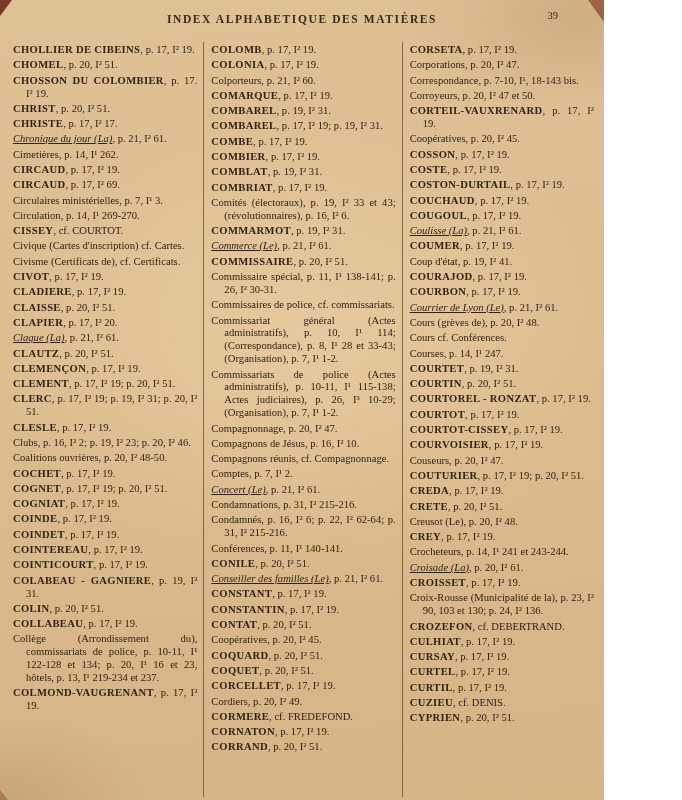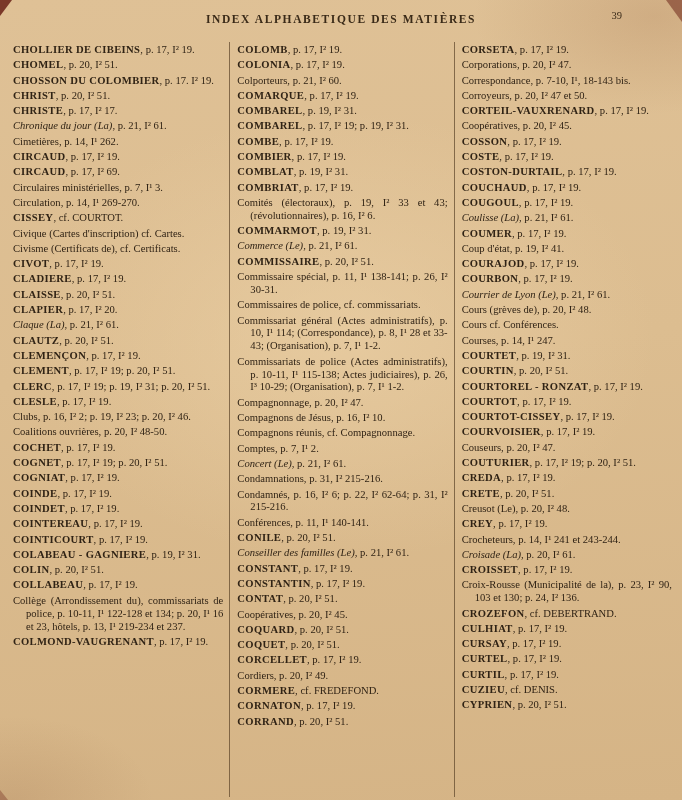--- a/index.html
+++ b/index.html
@@ -1,18 +1,18 @@
 <!DOCTYPE html>
 <html><head>
 <meta charset="utf-8">
 <style>
   html, body { margin: 0; padding: 0; }
   .page {
     position: relative;
-    width: 682px;
+    width: 604px;
     height: 800px;
     overflow: hidden;
     box-sizing: border-box;
     color: #30231573;
     color: #302315;
     font-family: "Liberation Serif", "DejaVu Serif", serif;
     background:
       radial-gradient(ellipse 420px 300px at 50% 42%, rgba(238,212,170,0.55), rgba(238,212,170,0) 75%),
       radial-gradient(ellipse 260px 140px at 96% 2%, rgba(140,85,50,0.18), rgba(140,85,50,0) 70%),
       radial-gradient(ellipse 200px 120px at 2% 100%, rgba(130,80,50,0.15), rgba(130,80,50,0) 70%),
@@ -26,21 +26,21 @@
   }
   .title {
     display: inline-block;
     font-size: 11.5px;
     font-weight: bold;
     letter-spacing: 1.6px;
     color: #3a2a18;
   }
   .pagenum {
     position: absolute;
-    right: 60px;
+    right: 46px;
     top: 10px;
     font-size: 10.5px;
     color: #3a2a18;
   }
   .columns {
     display: flex;
     align-items: stretch;
     padding: 3px 4px 0 6px;
     height: 758px;
     box-sizing: border-box;
@@ -55,21 +55,21 @@
     font-size: 10.6px;
     line-height: 12.9px;
     margin-bottom: 2.4px;
     padding-left: 13px;
     text-indent: -13px;
     text-align: justify;
     color: #302315;
   }
   .entry .lead { font-weight: bold; }
   .entry.name .lead { letter-spacing: 0.35px; }
-  .entry.italic .lead { font-weight: normal; font-style: italic; }
+  .entry.italic .lead { font-weight: normal; font-style: italic; text-decoration: underline; }
   .corner {
     position: absolute;
     width: 0; height: 0;
   }
   .corner.tl {
     left: 0; top: 0;
     border-top: 16px solid rgba(105,32,22,0.85);
     border-right: 12px solid transparent;
   }
   .corner.tr {

